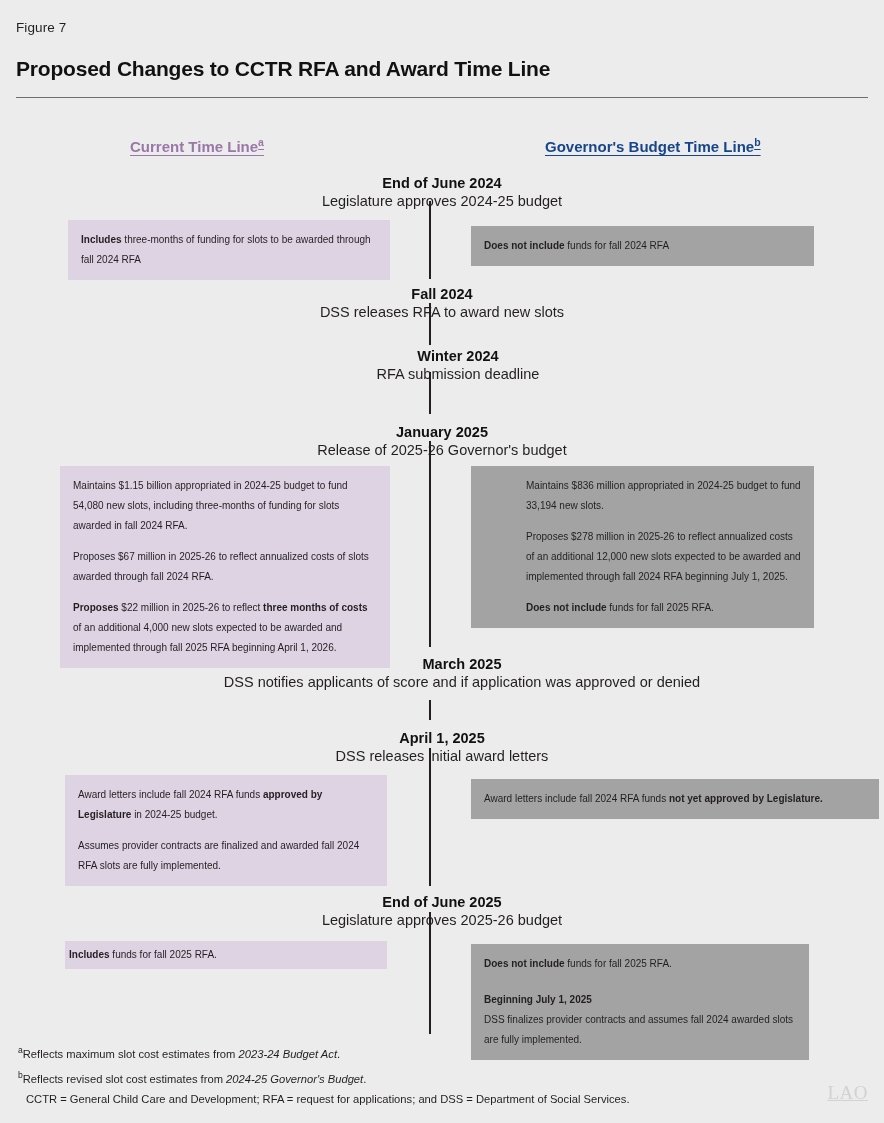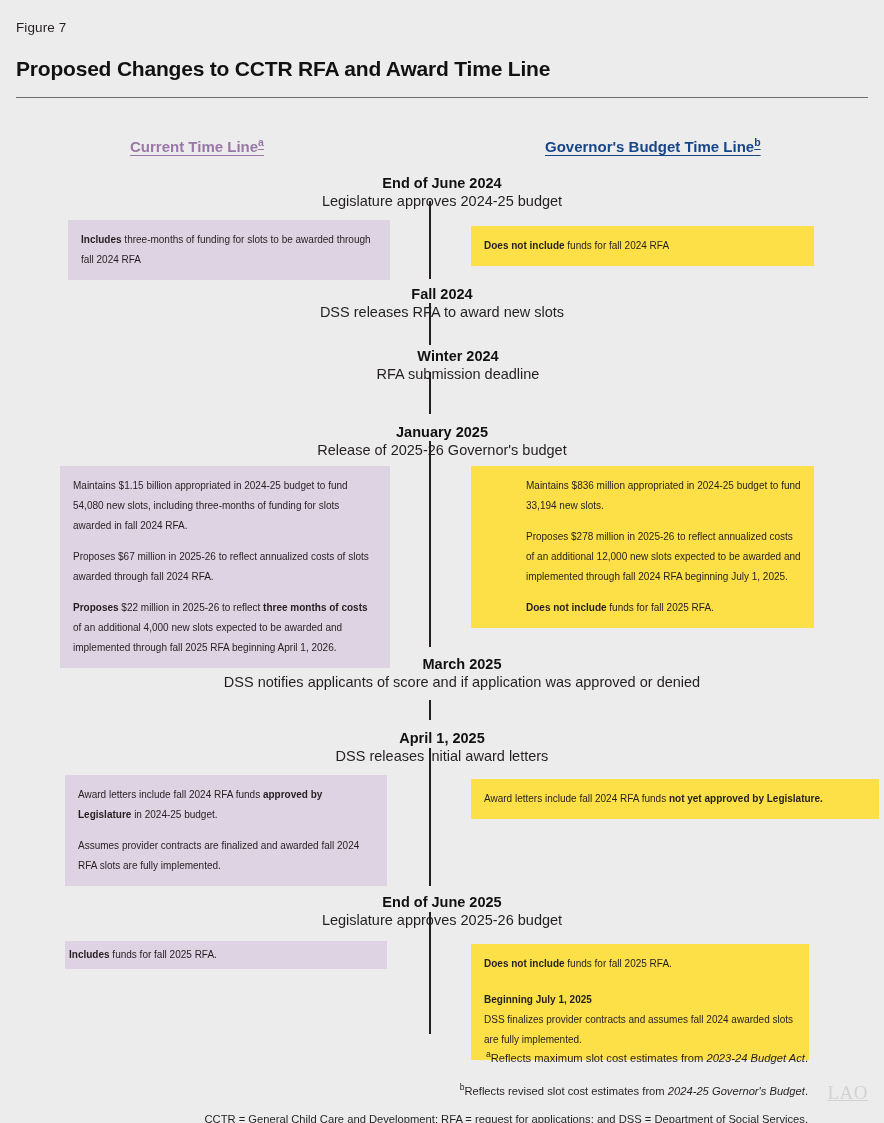--- a/index.html
+++ b/index.html
@@ -84,40 +84,39 @@
 
   
   .box {
     position: absolute;
     box-sizing: border-box;
     font-size: 10px;
     line-height: 20px;
     color: #231f20;
   }
   .box.purple { background: #ded3e3; }
-  .box.blue   { background: #fde047; }
+  .box.blue   { background: #a3a3a3; }
   .box .bx-inner { padding: 10px 13px 10px 13px; }
   .box p { margin: 0 0 11px 0; }
   .box p:last-child { margin-bottom: 0; }
   .box b { font-weight: bold; }
 
   
   .footnotes {
     position: absolute;
     left: 18px;
     top: 1044px;
     width: 790px;
   }
   .fn {
     font-size: 11.2px;
-    line-height: 20px;
+    line-height: 12px;
     color: #231f20;
     margin-bottom: 9px;
     white-space: nowrap;
-    text-align: right;
   }
   .fn sup { font-size: 8.6px; }
   .fn i { font-style: italic; }
   .fn.note { margin-left: 8px; margin-bottom: 0; }
 
   .lao-logo {
     position: absolute;
     right: 16px;
     top: 1082px;
     font-family: "Liberation Serif", serif;

